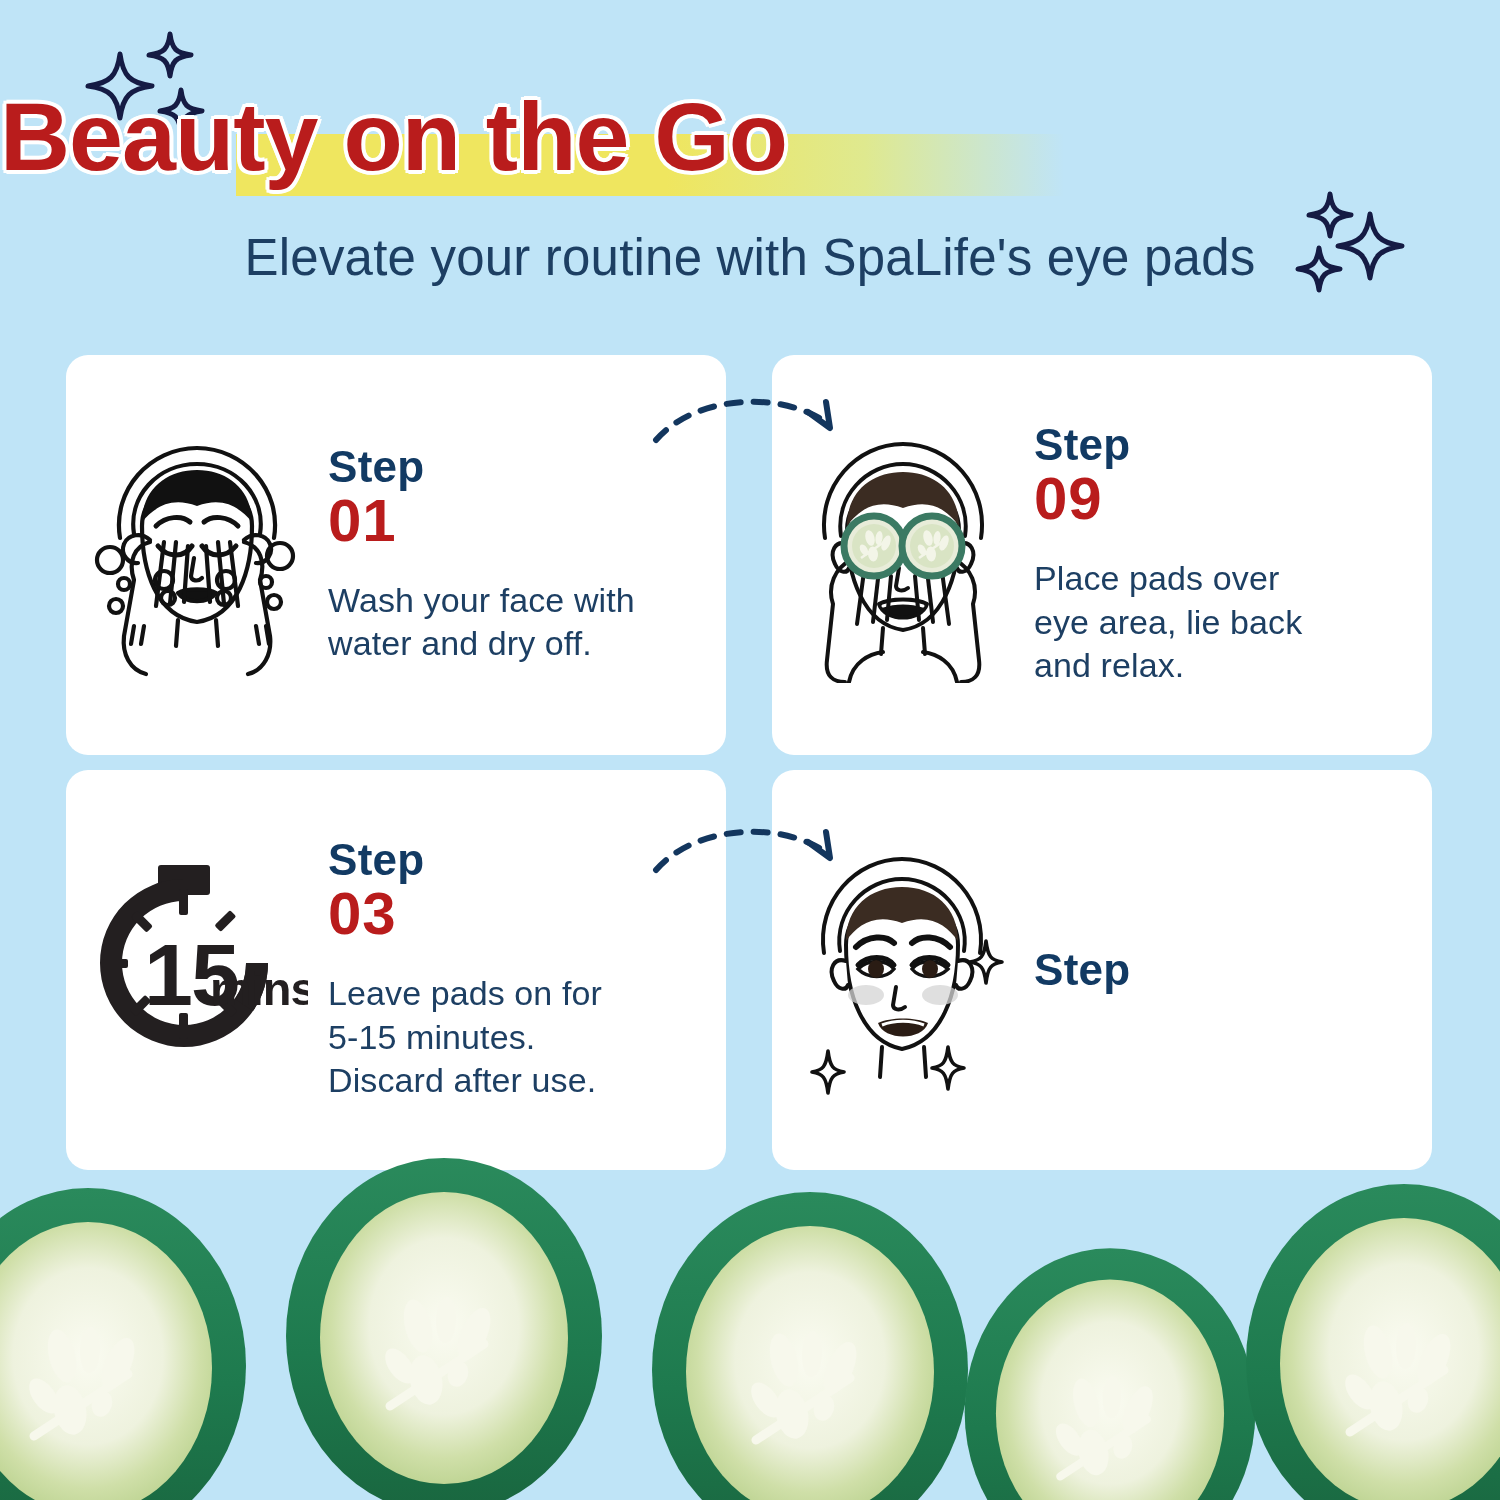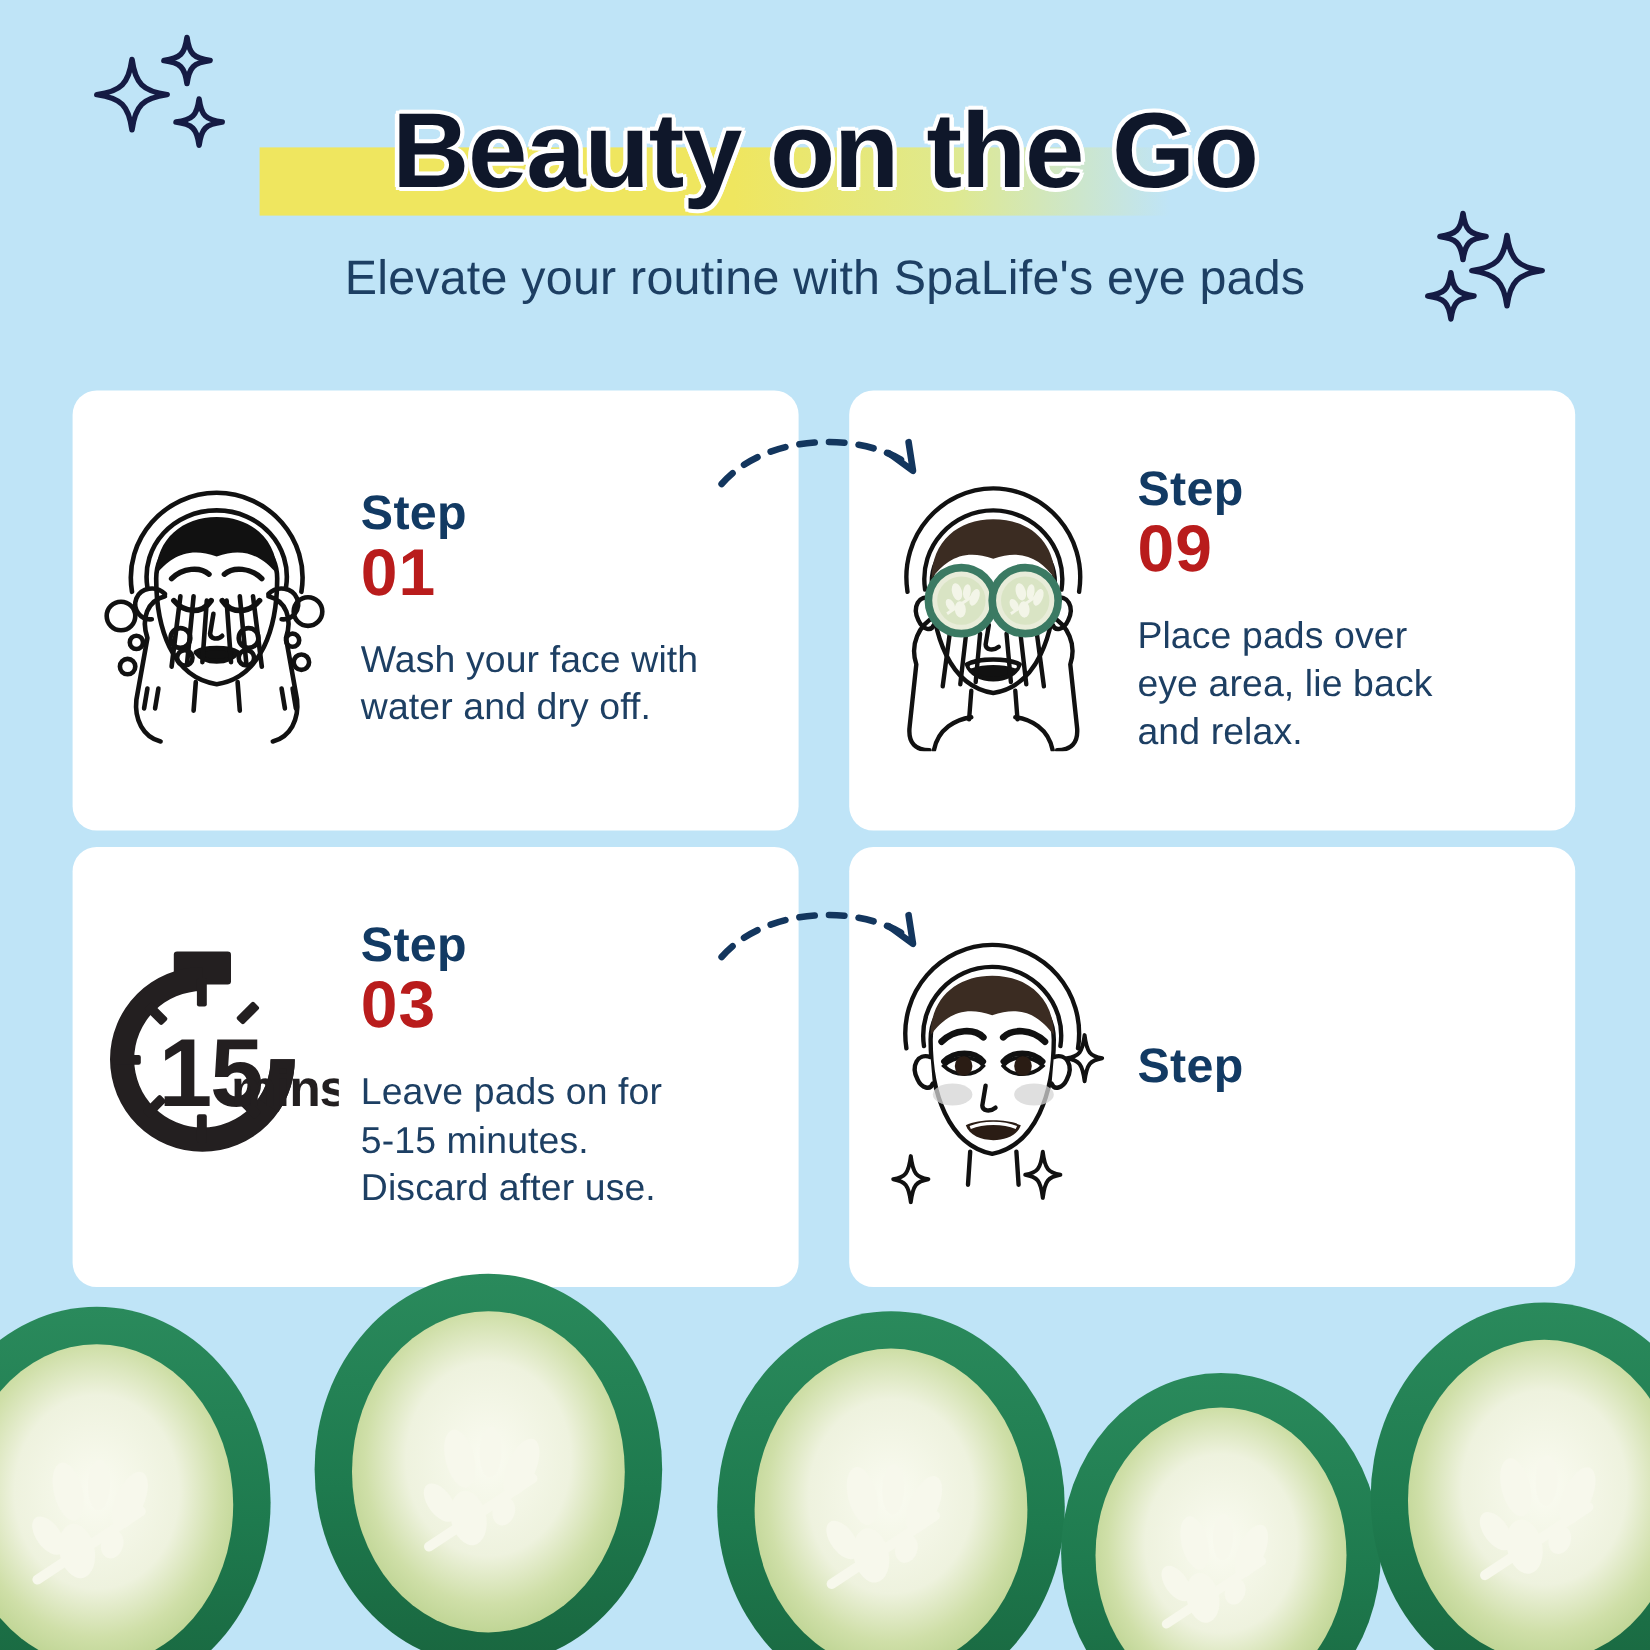--- a/index.html
+++ b/index.html
@@ -26,36 +26,35 @@
     margin-top:62px;
   }
   .title-hl {
     position:absolute;
     left:236px; top:72px;
     width:828px; height:62px;
     background:linear-gradient(90deg,#efe65f 0%,#efe65f 52%,#dfe98f 76%,rgba(215,235,190,0) 100%);
   }
   .title {
     position:absolute; left:0; top:0; width:1500px;
-    text-align:center;
     font-size:97px;
     font-weight:bold;
     letter-spacing:-1px;
-    color:#0f172a;
+    color:#b91c1c;
     line-height:150px;
     text-shadow:
        2px 0 0 #fff, -2px 0 0 #fff, 0 2px 0 #fff, 0 -2px 0 #fff,
        2px 2px 0 #fff, -2px 2px 0 #fff, 2px -2px 0 #fff, -2px -2px 0 #fff,
        4px 0 0 #fff, -4px 0 0 #fff, 0 4px 0 #fff, 0 -4px 0 #fff,
        3px 3px 0 #fff, -3px 3px 0 #fff, 3px -3px 0 #fff, -3px -3px 0 #fff;
   }
   .subtitle {
     position:absolute; left:0; top:228px; width:1500px;
     text-align:center;
-    font-size:44px;
+    font-size:51px;
     color:#1d3f63;
     letter-spacing:0.2px;
   }
 
   
   .card {
     position:absolute;
     background:#fff;
     border-radius:22px;
     display:flex;

